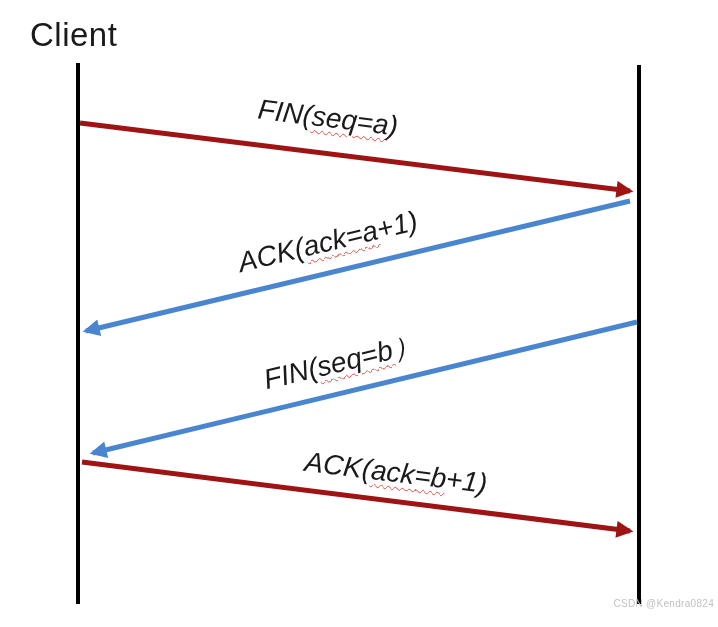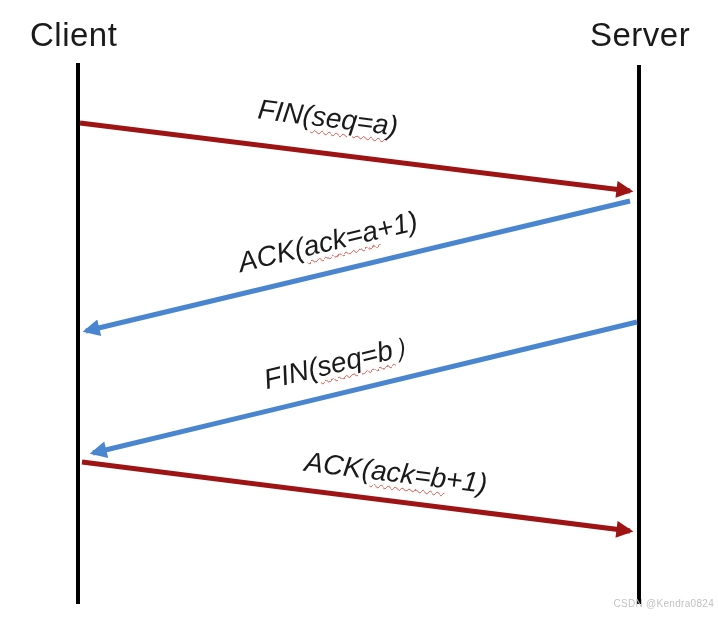--- a/index.html
+++ b/index.html
@@ -62,21 +62,20 @@
     letter-spacing: 0.3px;
   }
 </style>
 </head>
 <body>
 
 <div class="stage">
 
   <div class="actor-label client">Client</div>
 
-  <div class="actor-label server">Server</div>
 
   <svg class="diagram-lines" width="718" height="627" viewBox="0 0 718 627">
     <defs>
       <marker id="head-red" viewBox="0 0 10 10" refX="8" refY="5" markerWidth="4.4" markerHeight="3.4" orient="auto">
         <path d="M0,0 L10,5 L0,10 z" fill="#9e1414"></path>
       </marker>
       <marker id="head-blue" viewBox="0 0 10 10" refX="8" refY="5" markerWidth="4.4" markerHeight="3.4" orient="auto">
         <path d="M0,0 L10,5 L0,10 z" fill="#4a86d0"></path>
       </marker>
     </defs>

